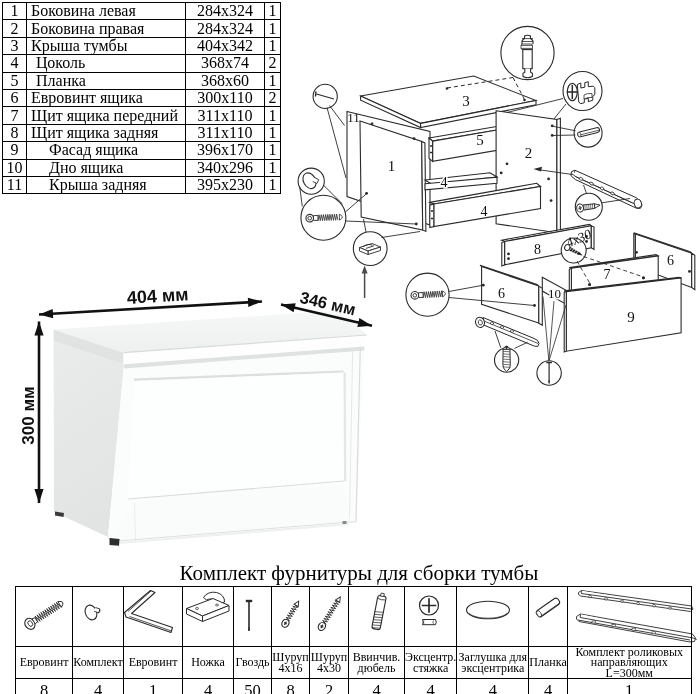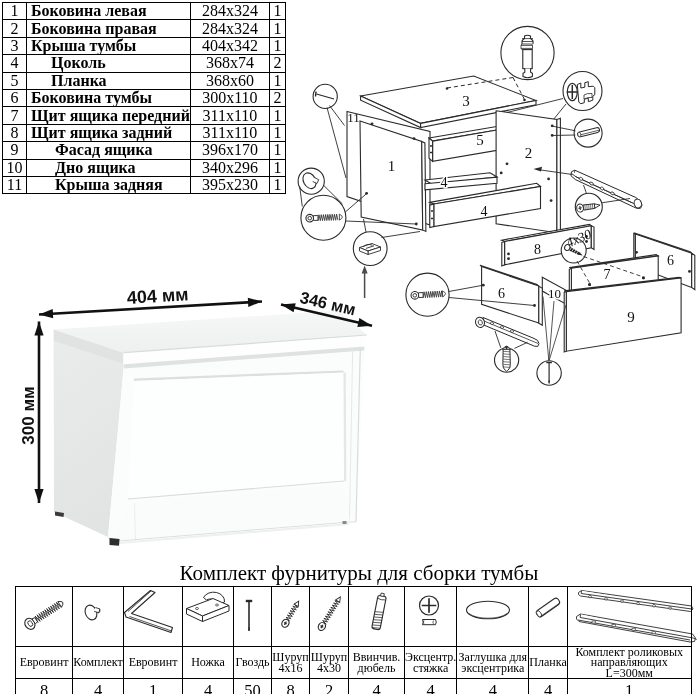--- a/index.html
+++ b/index.html
@@ -4,23 +4,23 @@
 <style>
   html,body{margin:0;padding:0;background:#fff;}
   body{width:700px;height:694px;position:relative;overflow:hidden;
        font-family:"Liberation Serif", serif;}
   #parts{position:absolute;left:2px;top:2px;border-collapse:collapse;
          table-layout:fixed;}
   #parts td{border:1.6px solid #000;padding:0;height:16.4px;
             font-size:16px;line-height:16px;white-space:nowrap;
             overflow:hidden;}
   #parts td.n{text-align:center;}
-  #parts td.nm{padding-left:4px;font-weight:bold;}
-  #parts td.nm.i1{padding-left:24px;}
-  #parts td.nm.i2{padding-left:28px;}
+  #parts td.nm{padding-left:4px;}
+  #parts td.nm.i1{padding-left:9px;}
+  #parts td.nm.i2{padding-left:22px;}
   #hw{position:absolute;left:15px;top:586px;border-collapse:collapse;
       table-layout:fixed;}
   #hw td{border:1.6px solid #000;padding:0;text-align:center;
          font-size:12px;line-height:11px;overflow:hidden;}
   #hw tr.icons td{height:59px;}
   #hw tr.names td{height:18px;font-size:12px;line-height:10.4px;margin-top:45px;}
   #hw tr.qty td{height:22px;font-size:16.5px;}
   #title{position:absolute;left:9px;top:561px;width:700px;text-align:center;
          font-size:21px;}
   svg{position:absolute;left:0;top:0;}
@@ -436,33 +436,33 @@
         <td class="n">2</td>
       </tr>
 <tr>
         <td class="n">5</td>
         <td class="nm i1">Планка</td>
         <td class="n">368х60</td>
         <td class="n">1</td>
       </tr>
 <tr>
         <td class="n">6</td>
-        <td class="nm">Боковина тумбы</td>
+        <td class="nm">Евровинт ящика</td>
         <td class="n">300х110</td>
         <td class="n">2</td>
       </tr>
 <tr>
         <td class="n">7</td>
         <td class="nm">Щит ящика передний</td>
         <td class="n">311х110</td>
         <td class="n">1</td>
       </tr>
 <tr>
         <td class="n">8</td>
-        <td class="nm">Щит ящика задний</td>
+        <td class="nm">Щит ящика задняя</td>
         <td class="n">311х110</td>
         <td class="n">1</td>
       </tr>
 <tr>
         <td class="n">9</td>
         <td class="nm i2">Фасад ящика</td>
         <td class="n">396х170</td>
         <td class="n">1</td>
       </tr>
 <tr>

